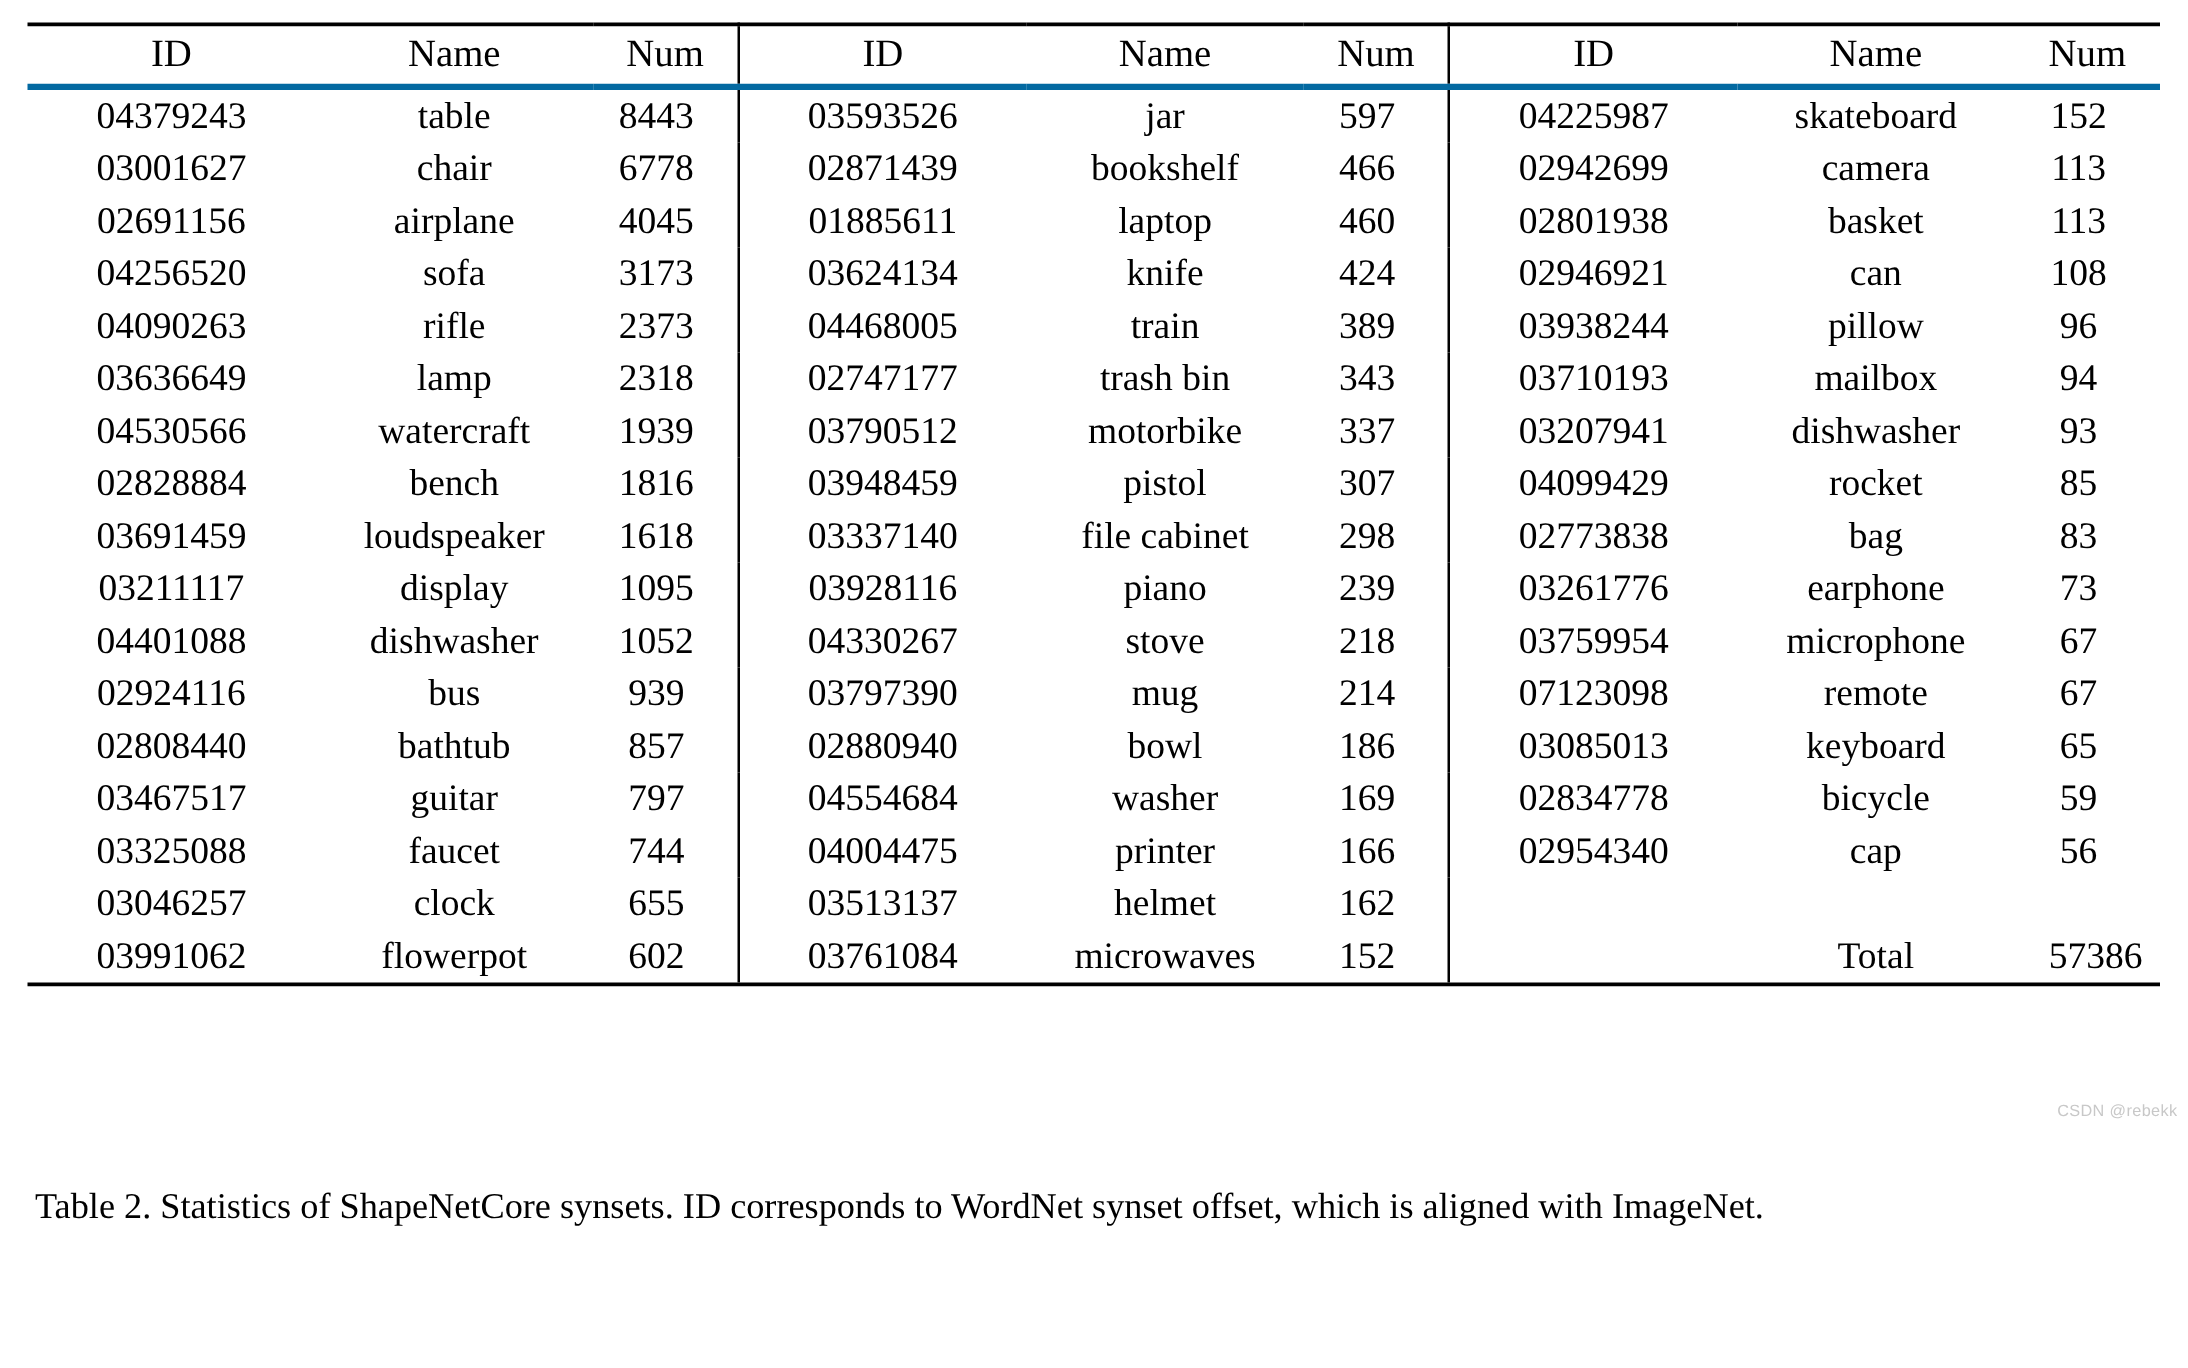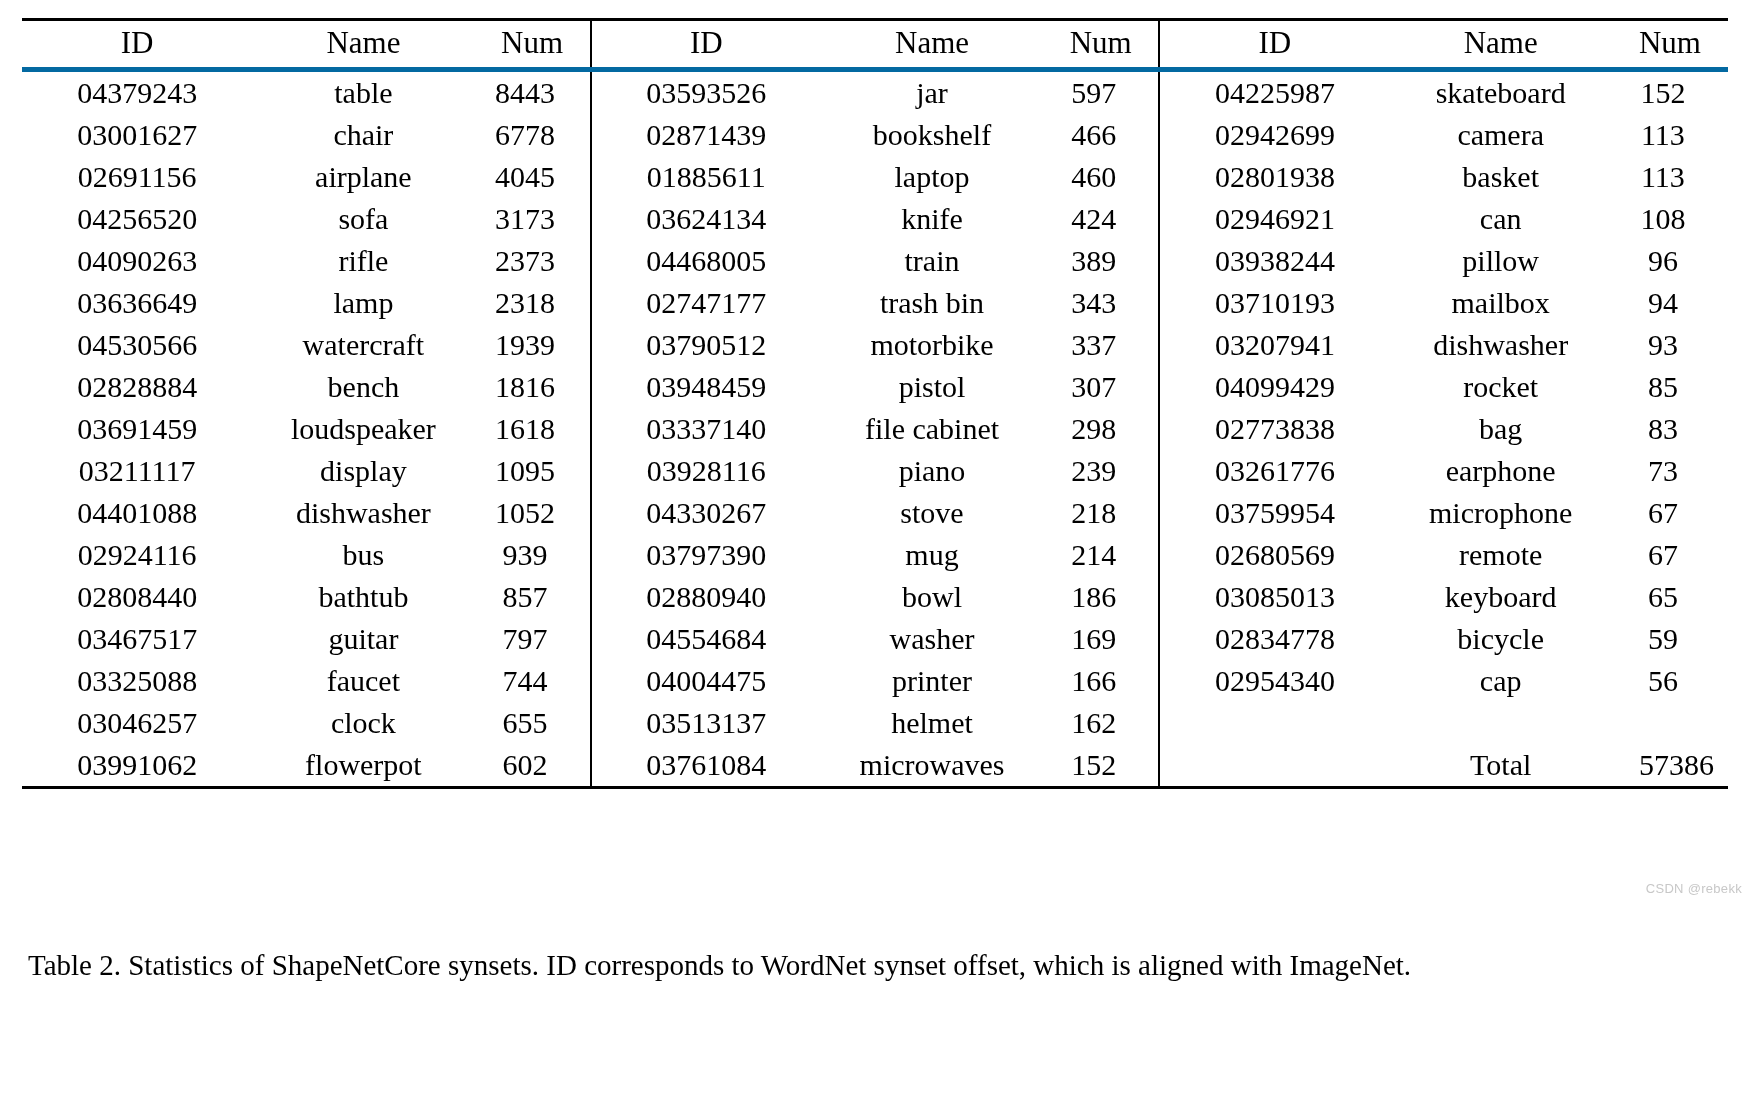--- a/index.html
+++ b/index.html
@@ -252,21 +252,21 @@
             <td class="c-name">microphone</td>
             <td class="c-num">67</td>
           </tr>
           <tr>
             <td class="c-id">02924116</td>
             <td class="c-name">bus</td>
             <td class="c-num">939</td>
             <td class="c-id vsep-left">03797390</td>
             <td class="c-name">mug</td>
             <td class="c-num">214</td>
-            <td class="c-id vsep-left">02680569</td>
+            <td class="c-id vsep-left">07123098</td>
             <td class="c-name">remote</td>
             <td class="c-num">67</td>
           </tr>
           <tr>
             <td class="c-id">02808440</td>
             <td class="c-name">bathtub</td>
             <td class="c-num">857</td>
             <td class="c-id vsep-left">02880940</td>
             <td class="c-name">bowl</td>
             <td class="c-num">186</td>

